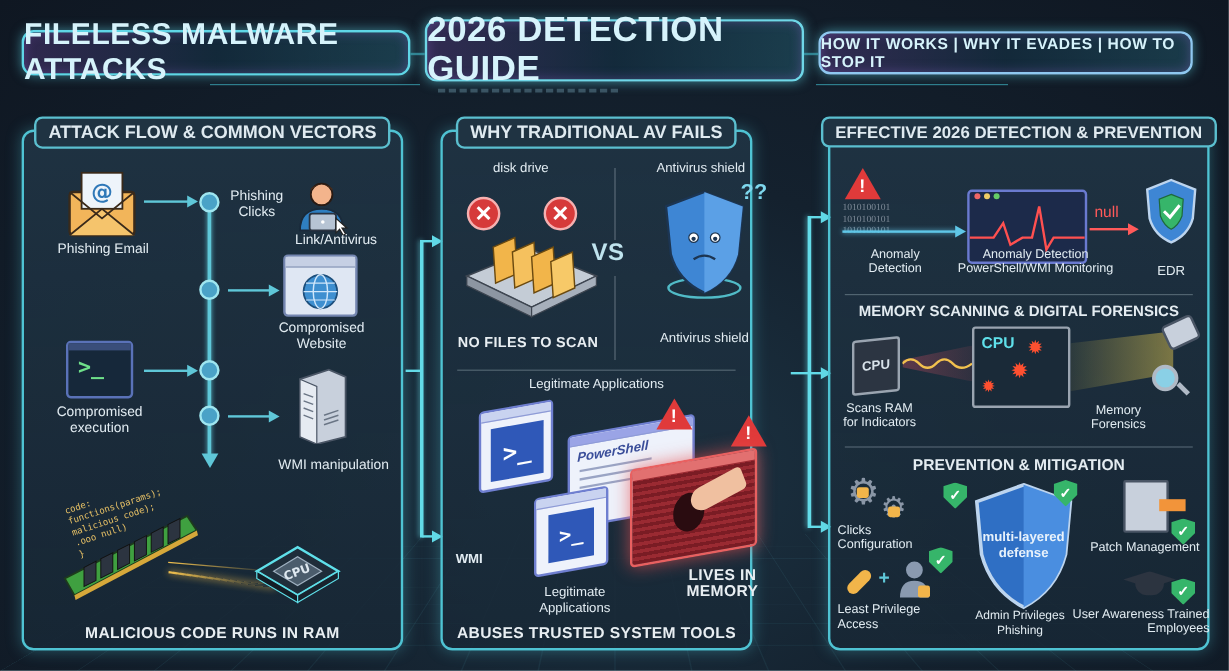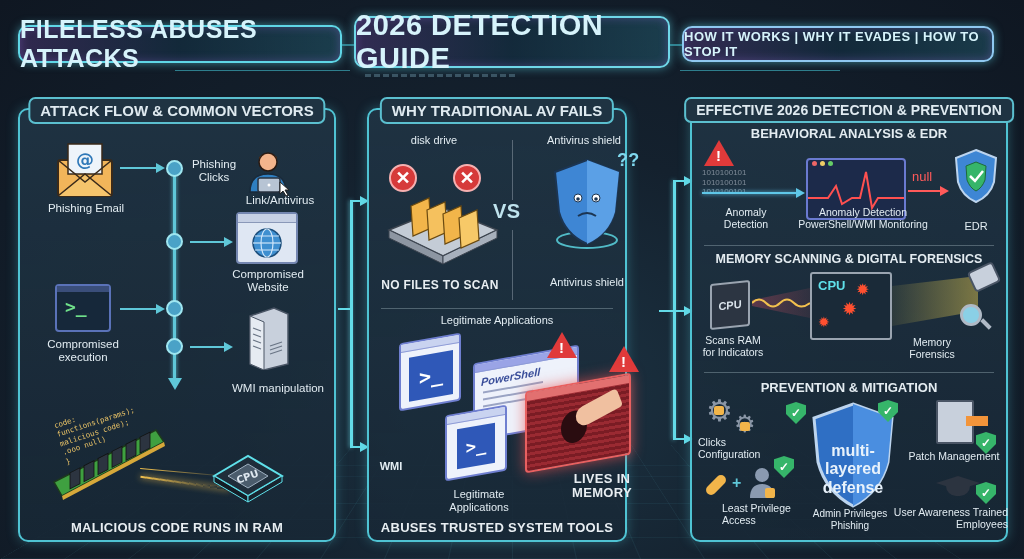--- a/index.html
+++ b/index.html
@@ -72,21 +72,21 @@
   .winbar { height:8px; background:#c9d3f0; border-bottom:1px solid #8e9bd6; }
   .ps-tile { position:absolute; background:#2f58b8; color:#fff; font-weight:bold; display:flex; align-items:center; justify-content:center; font-family:"DejaVu Sans Mono", monospace; }
 
   .connector { position:absolute; border-left:3px solid #63dbe8; box-shadow:-1px 0 4px rgba(99,219,232,0.6); }
 </style>
 </head>
 <body>
 
 <div class="grid-floor"></div>
 
-<div class="pill left">FILELESS ABUSES ATTACKS</div>
+<div class="pill left">FILELESS MALWARE ATTACKS</div>
 <div class="pill center">2026 DETECTION GUIDE</div>
 <div class="pill right">HOW IT WORKS | WHY IT EVADES | HOW TO STOP IT</div>
 <div class="circuit" style="left:342px;top:44px;width:12px;border-top:2px solid #3aa7b6;"></div>
 <div class="circuit" style="left:670px;top:44px;width:12px;border-top:2px solid #3aa7b6;"></div>
 <div class="circuit" style="left:175px;top:70px;width:175px;border-top:1px solid #3aa7b6;"></div>
 <div class="circuit" style="left:365px;top:74px;width:150px;border-top:3px dashed #4b6a7a;"></div>
 <div class="circuit" style="left:680px;top:70px;width:160px;border-top:1px solid #3aa7b6;"></div>
 
 <div class="panel p1">
   <div class="panel-title">ATTACK FLOW &amp; COMMON VECTORS</div>
@@ -299,25 +299,24 @@
 <div class="hline" style="left:659px;top:310px;width:28px;background:#63dbe8;"></div>
 <div class="arrowhead" style="left:684px;top:306px;border-left-color:#63dbe8;"></div>
 <div class="hline" style="left:675px;top:180px;width:12px;background:#63dbe8;"></div>
 <div class="arrowhead" style="left:684px;top:176px;border-left-color:#63dbe8;"></div>
 <div class="hline" style="left:675px;top:438px;width:12px;background:#63dbe8;"></div>
 <div class="arrowhead" style="left:684px;top:434px;border-left-color:#63dbe8;"></div>
 
 <div class="panel p3">
   <div class="panel-title" style="font-size:14px;">EFFECTIVE 2026 DETECTION &amp; PREVENTION</div>
 
-  <div class="subhead" style="top:16px;">BEHAVIORAL ANALYSIS &amp; EDR</div>
   <div class="warn" style="left:12px;top:30px;">
       <span>!</span>
     </div>
-  <div class="abs" style="left:10px;top:58px;font-family:Liberation Sans, sans-serif;font-size:8px;color:rgba(200,210,220,0.55);line-height:1.2;">
+  <div class="abs" style="left:10px;top:58px;font-family:Liberation Serif, serif;font-size:8px;color:rgba(200,210,220,0.55);line-height:1.2;">
     <div>1010100101</div>
     <div>1010100101</div>
     <div>1010100101</div>
   </div>
   <div class="hline" style="left:10px;top:82px;width:96px;background:#5fc7e8;box-shadow:0 0 4px #5fc7e8;"></div>
   <div class="arrowhead" style="left:104px;top:78px;border-left-color:#5fc7e8;"></div>
 
   <div class="abs" style="left:114px;top:48px;width:100px;height:62px;border:2px solid #6a7ad0;border-radius:4px;background:#1c2a4a;">
     <div style="height:8px;display:flex;gap:3px;padding:1px 4px;">
         <span style="width:5px;height:5px;border-radius:50%;background:#e66;"></span>
@@ -374,39 +373,39 @@
   <div class="abs" style="left:22px;top:296px;width:10px;height:9px;background:#f2b54a;border-radius:2px;"></div>
   <div class="abs" style="left:48px;top:312px;width:10px;height:9px;background:#f2b54a;border-radius:2px;"></div>
   <div class="check" style="left:94px;top:292px;">✓</div>
   <div class="lbl" style="left:6px;top:326px;width:74px;font-size:10.5px;text-align:left;">Clicks Configuration</div>
 
   <div class="abs" style="left:116px;top:290px;width:90px;height:110px;">
     <svg width="90" height="110" viewBox="0 0 90 110">
       <path d="M45 4 L84 18 L80 62 Q72 92 45 106 Q18 92 10 62 L6 18Z" fill="#2f6fc4" stroke="#bcd4ee" stroke-width="3"></path>
       <path d="M45 4 L84 18 L80 62 Q72 92 45 106Z" fill="#4a8ee0"></path>
     </svg>
-    <div style="position:absolute;left:0;right:0;top:42px;text-align:center;font-size:16px;color:#e8f2fb;font-weight:bold;line-height:1.15;">multi-layered defense</div>
+    <div style="position:absolute;left:0;right:0;top:42px;text-align:center;font-size:11px;color:#e8f2fb;font-weight:bold;line-height:1.15;">multi-layered defense</div>
   </div>
   <div class="check" style="left:186px;top:290px;">✓</div>
 
   <div class="abs" style="left:244px;top:290px;width:38px;height:44px;background:#c8d0dc;border:2px solid #4a5565;border-radius:2px;"></div>
   <div class="abs" style="left:274px;top:306px;width:22px;height:10px;background:#f2943a;"></div>
   <div class="check" style="left:284px;top:322px;">✓</div>
   <div class="lbl" style="left:212px;top:340px;width:100px;font-size:10.5px;">Patch Management</div>
 
   <div class="abs" style="left:12px;top:370px;width:24px;height:10px;background:#f2b54a;border-radius:5px;transform:rotate(-45deg);"></div>
   <div class="lbl" style="left:40px;top:364px;color:#5fc7d8;font-size:16px;font-weight:bold;">+</div>
   <div class="abs" style="left:56px;top:356px;width:28px;height:34px;">
     <svg width="28" height="34" viewBox="0 0 28 34">
         <circle cx="14" cy="9" r="7" fill="#8a9ab0"></circle>
         <path d="M2 32 Q2 18 14 18 Q26 18 26 32Z" fill="#8a9ab0"></path>
         <rect x="17" y="22" width="10" height="10" rx="2" fill="#f2b54a"></rect>
       </svg>
   </div>
   <div class="check" style="left:82px;top:346px;">✓</div>
-  <div class="lbl" style="left:6px;top:392px;width:104px;font-size:10.5px;text-align:left;margin-left:24px;">Least Privilege Access</div>
+  <div class="lbl" style="left:6px;top:392px;width:104px;font-size:10.5px;text-align:left;">Least Privilege Access</div>
   <div class="lbl" style="left:108px;top:398px;width:100px;font-size:10px;">Admin Privileges Phishing</div>
 
   <div class="abs" style="left:244px;top:366px;width:44px;height:14px;background:#2c3440;clip-path:polygon(50% 0,100% 50%,50% 100%,0 50%);"></div>
   <div class="abs" style="left:254px;top:374px;width:24px;height:12px;background:#2c3440;border-radius:0 0 10px 10px;"></div>
   <div class="check" style="left:284px;top:372px;">✓</div>
   <div class="lbl" style="left:200px;top:396px;width:116px;font-size:10.5px;text-align:right;">User Awareness Trained Employees</div>
 </div>
 
 </body></html>

